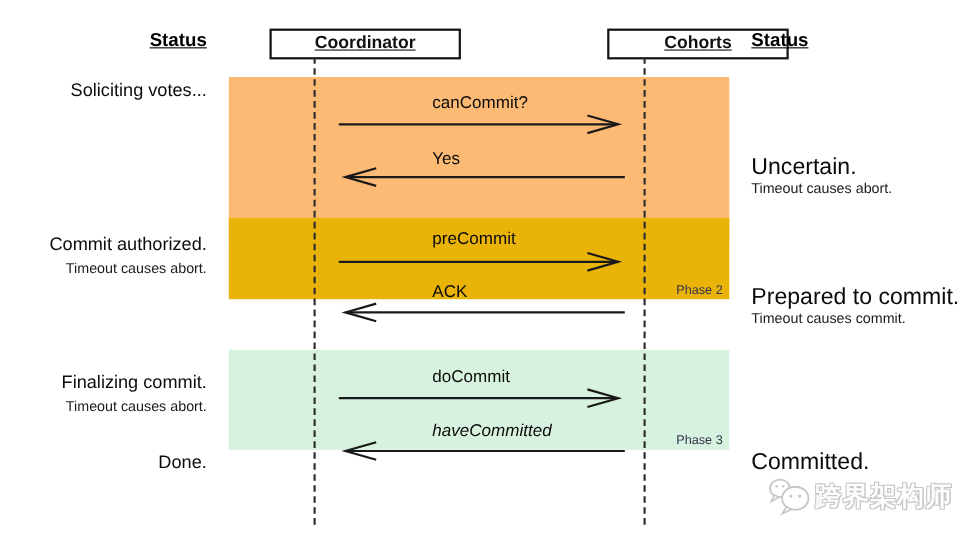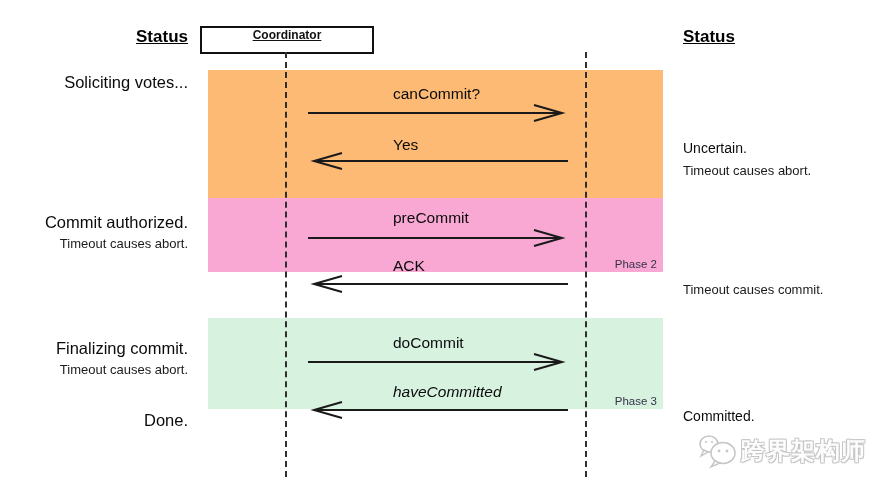--- a/index.html
+++ b/index.html
@@ -4,54 +4,57 @@
 <style>
   html,body{margin:0;padding:0;background:#fff;}
   .canvas{
     position:relative;width:878px;height:487px;background:#ffffff;overflow:hidden;
     font-family:"Liberation Sans","DejaVu Sans",sans-serif;color:#111;
   }
   .abs{position:absolute;}
   .hlabel{font-weight:bold;font-size:17px;color:#000;white-space:nowrap;text-decoration:underline;}
   .role-box{
     position:absolute;top:26px;height:24px;border:2px solid #111;background:#fff;
-    display:flex;justify-content:center;
-    font-weight:bold;font-size:12px;text-decoration:underline;white-space:nowrap;
+    display:flex;align-items:center;justify-content:center;
+    font-weight:bold;font-size:16px;text-decoration:underline;white-space:nowrap;margin-left:45px;
   }
   .lifeline{position:absolute;top:52px;height:425px;width:0;border-left:2px dashed #2f2f2f;}
   .band{position:absolute;left:208px;width:455px;}
   .phase-tag{position:absolute;right:6px;bottom:2px;font-size:11.5px;color:#33334a;white-space:nowrap;}
   .msg-label{position:absolute;left:377px;font-size:15.5px;color:#0b0b0b;white-space:nowrap;margin-left:16px;}
   .arrow{position:absolute;left:306px;width:264px;height:24px;}
   .lstat{position:absolute;right:690px;text-align:right;font-size:16.5px;white-space:nowrap;color:#0b0b0b;}
   .lnote{position:absolute;right:690px;text-align:right;font-size:13px;white-space:nowrap;color:#1a1a1a;}
-  .rstat{position:absolute;left:683px;font-size:14px;white-space:nowrap;color:#0b0b0b;}
+  .rstat{position:absolute;left:683px;font-size:21px;white-space:nowrap;color:#0b0b0b;}
   .rnote{position:absolute;left:683px;font-size:13px;white-space:nowrap;color:#1a1a1a;}
   .wm-text{
     position:absolute;left:741px;top:435px;font-size:24px;font-weight:bold;letter-spacing:1px;
     color:#fdfdfd;white-space:nowrap;
     text-shadow:-1px -1px 0 #c6c6c6,1px -1px 0 #c6c6c6,-1px 1px 0 #c6c6c6,1px 1px 0 #c6c6c6;
   }
   svg{display:block;}
 </style>
 </head>
 <body>
 
 <div class="canvas">
 
   <div class="abs hlabel" style="top:27px;right:690px;">Status</div>
   <div class="role-box" style="left:200px;width:170px;">
     <span>Coordinator</span>
   </div>
+  <div class="role-box" style="left:507px;width:161px;">
+    <span>Cohorts</span>
+  </div>
   <div class="abs hlabel" style="top:27px;left:683px;">Status</div>
 
   <div class="band" style="top:70px;height:149px;background:#fdba74;">
     <span class="phase-tag">Phase 1</span>
   </div>
-  <div class="band" style="top:198px;height:74px;background:#f9a8d4;">
+  <div class="band" style="top:198px;height:74px;background:#eab308;">
     <span class="phase-tag">Phase 2</span>
   </div>
   <div class="band" style="top:318px;height:91px;background:#d8f2e0;">
     <span class="phase-tag">Phase 3</span>
   </div>
 
   <div class="lifeline" style="left:285px;"></div>
   <div class="lifeline" style="left:585px;"></div>
 
   <div class="msg-label" style="top:85px;">canCommit?</div>
@@ -104,20 +107,21 @@
   <div class="lstat" style="top:73px;">Soliciting votes...</div>
   <div class="lnote" style="top:236px;">Timeout causes abort.</div>
 
   <div class="lstat" style="top:339px;">Finalizing commit.</div>
   <div class="lnote" style="top:362px;">Timeout causes abort.</div>
   <div class="lstat" style="top:411px;">Done.</div>
 
   <div class="rstat" style="top:140px;">Uncertain.</div>
   <div class="rnote" style="top:163px;">Timeout causes abort.</div>
 
+  <div class="rstat" style="top:258px;">Prepared to commit.</div>
   <div class="rnote" style="top:282px;">Timeout causes commit.</div>
 
   <div class="rstat" style="top:408px;">Committed.</div>
 
   <div class="abs" style="left:696px;top:432px;width:44px;height:38px;">
     <svg width="44" height="38" viewBox="0 0 44 38">
       <ellipse cx="13" cy="12" rx="9" ry="8" fill="#ffffff" stroke="#c6c6c6" stroke-width="1.6"></ellipse>
       <path d="M8 18 L5 24 L12 20 Z" fill="#ffffff" stroke="#c6c6c6" stroke-width="1.4"></path>
       <ellipse cx="27" cy="21" rx="12" ry="10.5" fill="#ffffff" stroke="#c6c6c6" stroke-width="1.6"></ellipse>
       <path d="M19 29 L15 35 L24 31 Z" fill="#ffffff" stroke="#c6c6c6" stroke-width="1.4"></path>

